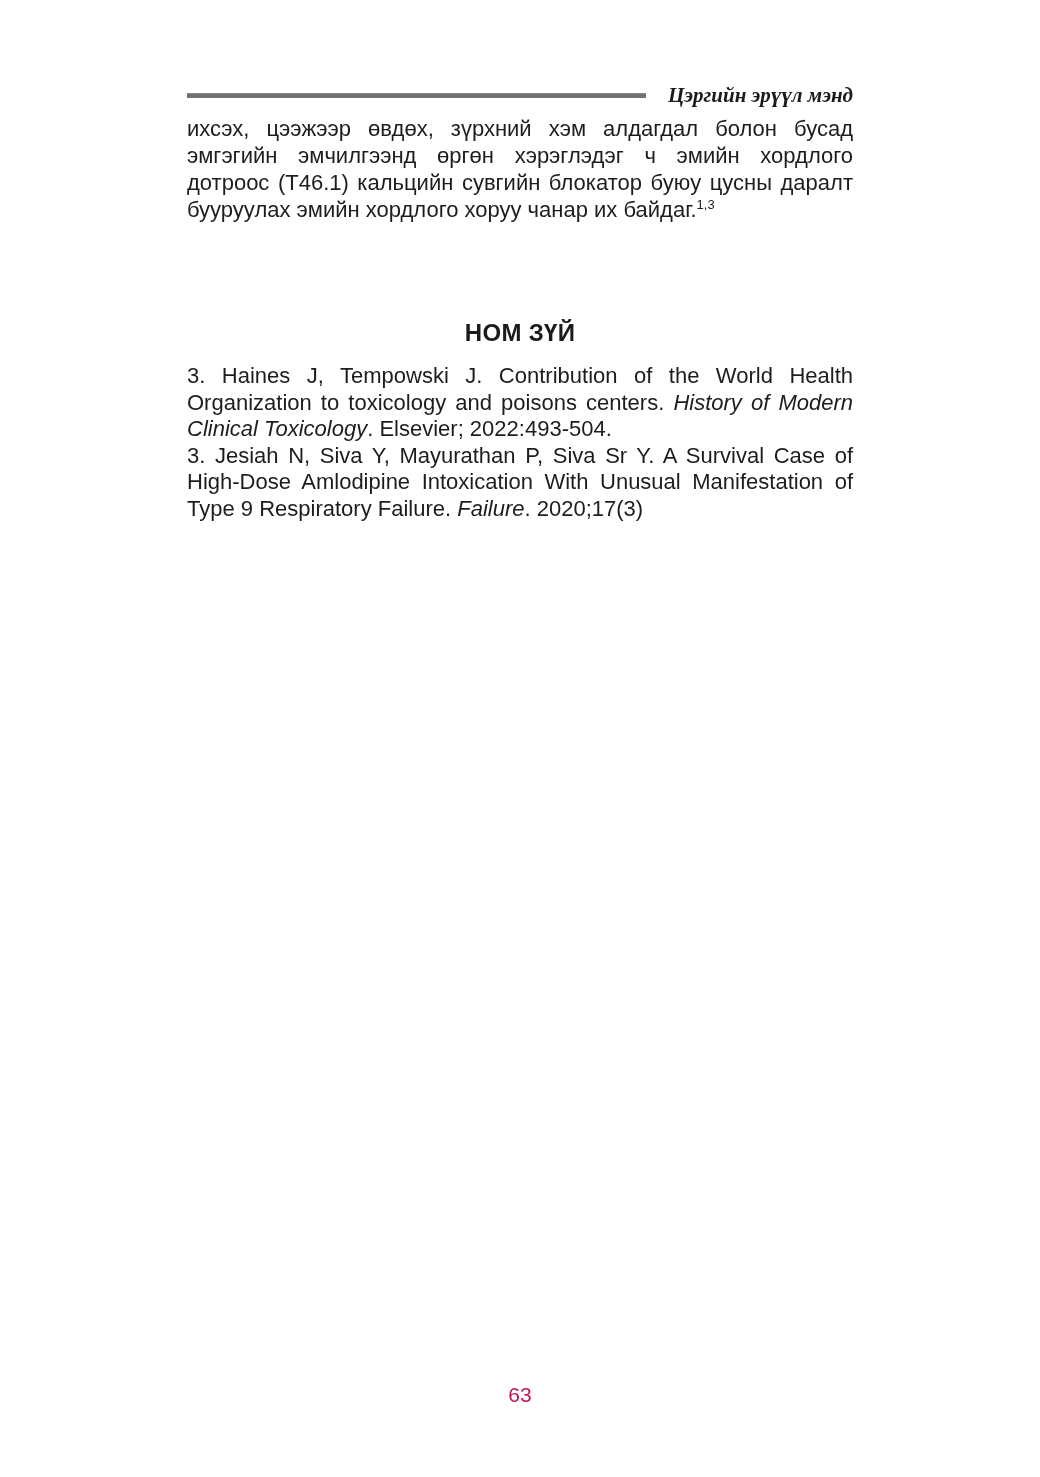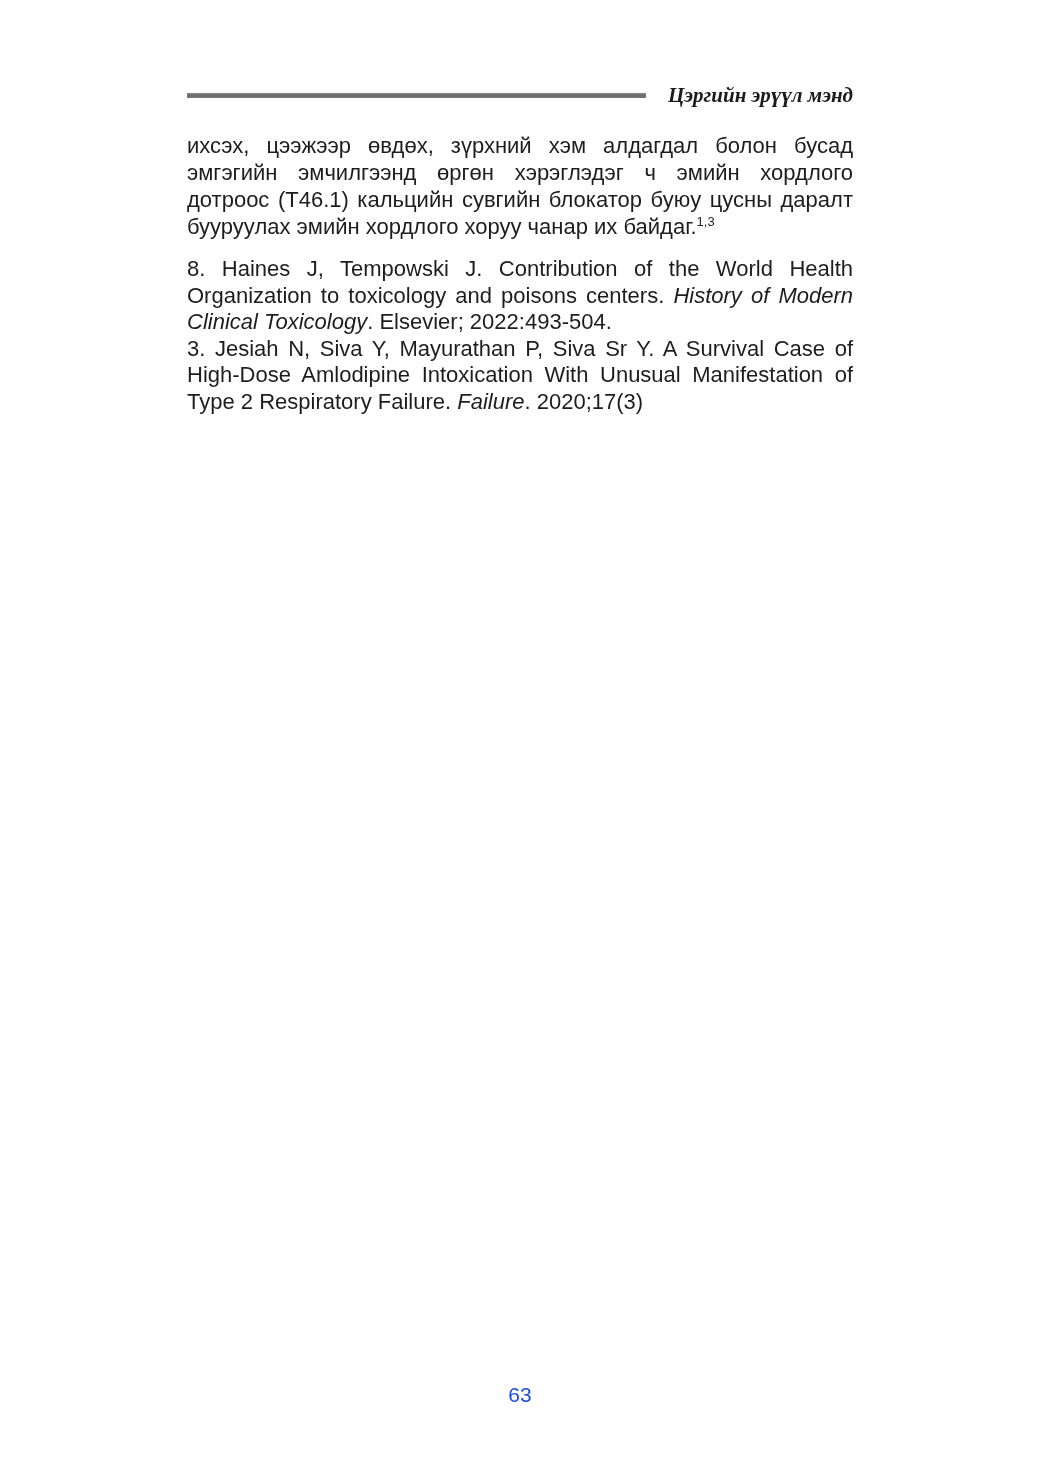--- a/index.html
+++ b/index.html
@@ -30,21 +30,21 @@
   .head-title {
     font-family: "Liberation Serif", serif;
     font-style: italic;
     font-weight: bold;
     font-size: 21px;
     white-space: nowrap;
     color: #1b1b1d;
   }
   
   .body-text {
-    margin-top: 24px;
+    margin-top: 7px;
     font-size: 22px;
     line-height: 27px;
   }
   .para { text-align: justify; }
   .para.indent { text-indent: 53px; }
   .para sup {
     font-size: 13px;
     line-height: 0;
     vertical-align: super;
   }
@@ -66,38 +66,39 @@
   .ref { text-align: justify; }
   .ref .jrnl { font-style: italic; }
   
   .page-number {
     position: absolute;
     left: 0;
     right: 0;
     bottom: 70px;
     text-align: center;
     font-size: 21px;
-    color: #1d4ed8;
+    color: #be185d;
   }
 </style>
 </head>
 <body>
 
 <div class="page">
 
   <div class="running-head">
     <div class="head-rule"></div>
     <div class="head-title">Цэргийн эрүүл мэнд</div>
   </div>
 
   <div class="body-text">
     <p class="para"><span>ихсэх, цээжээр өвдөх, зүрхний хэм алдагдал болон бусад эмгэгийн эмчилгээнд өргөн хэрэглэдэг ч эмийн хордлого дотроос (Т46.1) кальцийн сувгийн блокатор буюу цусны даралт бууруулах эмийн хордлого хоруу чанар их байдаг.</span><sup>1,3</sup></p>
   </div>
 
+  <h2 class="bib-heading">НОМ ЗҮЙ</h2>
 
   <div class="references">
-    <p class="ref"><span>8. Haines J, Tempowski J. Contribution of the World Health Organization to toxicology and poisons centers. </span><span class="jrnl">History of Modern Clinical Toxicology</span><span>. Elsevier; 2022:493-504.</span></p>
-    <p class="ref"><span>3. Jesiah N, Siva Y, Mayurathan P, Siva Sr Y. A Survival Case of High-Dose Amlodipine Intoxication With Unusual Manifestation of Type 2 Respiratory Failure. </span><span class="jrnl">Failure</span><span>. 2020;17(3)</span></p>
+    <p class="ref"><span>3. Haines J, Tempowski J. Contribution of the World Health Organization to toxicology and poisons centers. </span><span class="jrnl">History of Modern Clinical Toxicology</span><span>. Elsevier; 2022:493-504.</span></p>
+    <p class="ref"><span>3. Jesiah N, Siva Y, Mayurathan P, Siva Sr Y. A Survival Case of High-Dose Amlodipine Intoxication With Unusual Manifestation of Type 9 Respiratory Failure. </span><span class="jrnl">Failure</span><span>. 2020;17(3)</span></p>
   </div>
 
   <div class="page-number">63</div>
 
 </div>
 
 </body></html>

